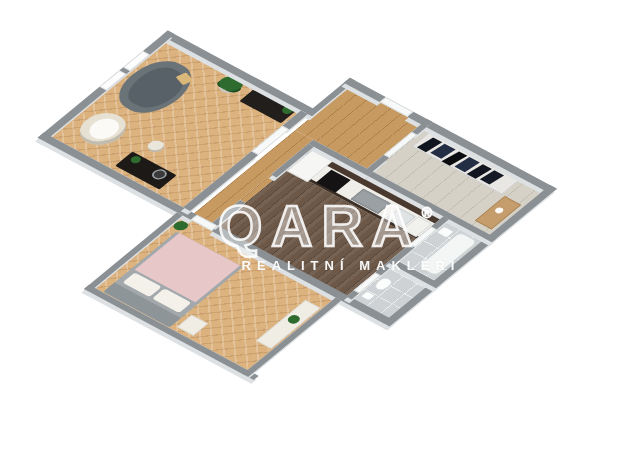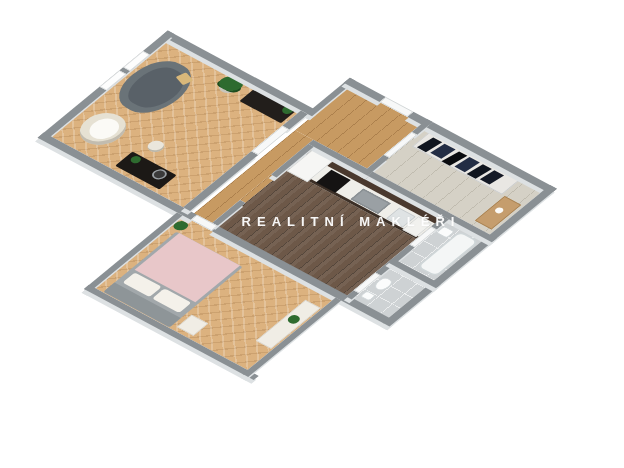--- a/index.html
+++ b/index.html
@@ -33,21 +33,21 @@
       repeating-linear-gradient(90deg,rgba(255,255,255,.6) 0 1px,rgba(0,0,0,0) 1px 20px);}
   .furn{z-index:4;}
   .watermark{position:absolute;left:140px;top:198px;width:370px;text-align:center;z-index:20;
              pointer-events:none;}
   .wm-brand{font-size:57px;font-weight:700;letter-spacing:9px;line-height:1;
             color:rgba(255,255,255,0.18);
             -webkit-text-stroke:2.5px rgba(255,255,255,0.88);
             text-shadow:0 0 1px rgba(255,255,255,0.25);}
   .wm-reg{font-size:14px;-webkit-text-stroke:1px rgba(255,255,255,0.9);
           color:rgba(255,255,255,0.85);vertical-align:28px;letter-spacing:0;}
-  .wm-sub{margin-top:16px;font-size:13px;font-weight:700;letter-spacing:6px;
+  .wm-sub{margin-top:3px;font-size:13px;font-weight:700;letter-spacing:6px;
           color:rgba(255,255,255,0.95);transform:translateX(26px);
           text-shadow:0 0 2px rgba(120,120,120,0.15);}
 </style>
 </head>
 <body>
 
 <div class="stage">
   <div class="plan">
 
     <div class="floor floor-herr" style="left:10px;top:70px;width:192px;height:190px;"></div>
@@ -136,15 +136,16 @@
     <div class="wall" style="left:440px;top:160px;width:8px;height:55px;z-index:5;"></div>
     <div class="door" style="left:440px;top:215px;width:8px;height:35px;"></div>
     <div class="wall" style="left:440px;top:250px;width:8px;height:12px;z-index:5;"></div>
     <div class="wall" style="left:440px;top:187px;width:70px;height:8px;z-index:5;"></div>
     <div class="wall" style="left:202px;top:270px;width:8px;height:150px;z-index:5;"></div>
     <div class="wall" style="left:202px;top:412px;width:246px;height:8px;z-index:5;"></div>
     <div class="wall" style="left:432px;top:270px;width:8px;height:150px;z-index:5;"></div>
   </div>
 
   <div class="watermark">
+    <div class="wm-brand"><span>QARA</span><span class="wm-reg">®</span></div>
     <div class="wm-sub">REALITNÍ MAKLÉŘI</div>
   </div>
 </div>
 
 </body></html>

